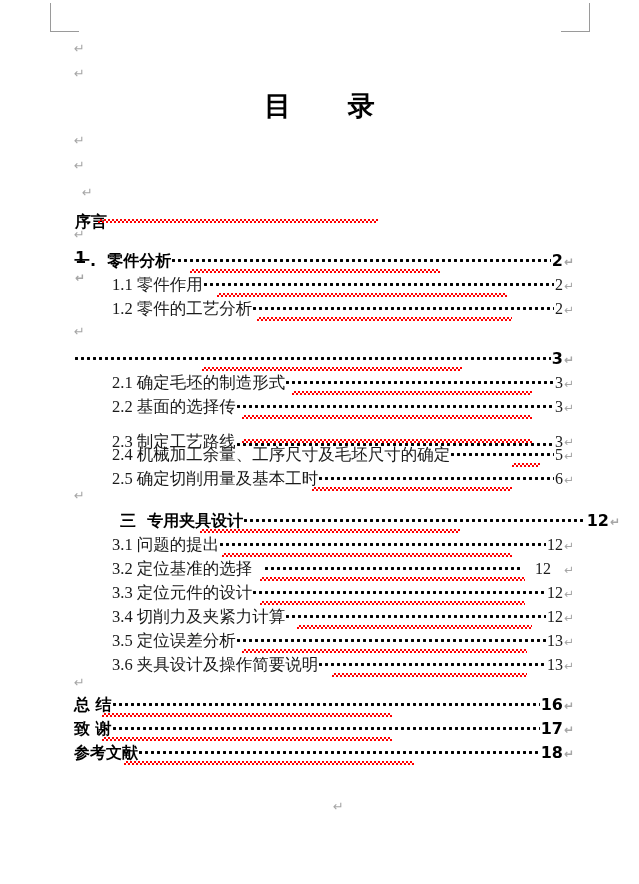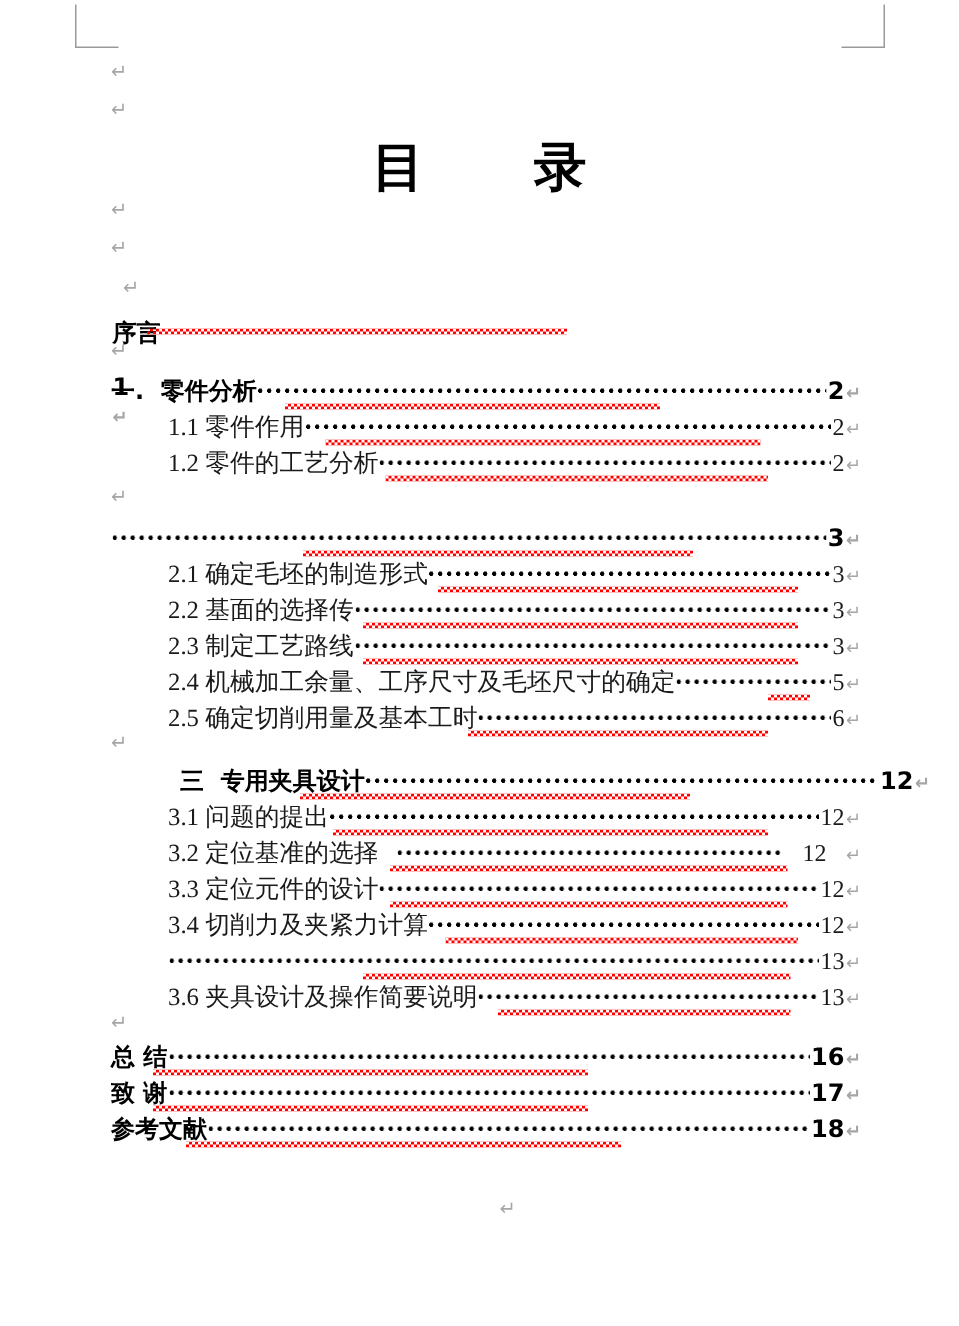--- a/index.html
+++ b/index.html
@@ -43,21 +43,21 @@
     vertical-align: 1px;
   }
 
   
   .doc-title {
     position: absolute;
     left: 0;
     top: 88px;
     width: 639px;
     text-align: center;
-    font-size: 35px;
+    font-size: 27px;
     font-weight: bold;
     letter-spacing: 0px;
     font-family: "DejaVu Sans", "Liberation Sans", sans-serif;
     white-space: pre;
   }
 
   
   .toc {
     position: absolute;
     left: 0;
@@ -187,21 +187,21 @@
       <span class="inline-pilcrow">↵</span>
     </div>
     <div class="squiggle" style="position: absolute; left: 292px; top: 391px; width: 240px; bottom: auto;"></div>
     <div class="entry lvl-sub" style="top: 396px; left: 112px; width: 462px;">
       <span class="label"><span class="chap-num">2.2</span><span>&nbsp;</span><span>基面的选择传</span></span>
       <span class="leader"></span>
       <span class="pageno">3</span>
       <span class="inline-pilcrow">↵</span>
     </div>
     <div class="squiggle" style="position: absolute; left: 242px; top: 415px; width: 290px; bottom: auto;"></div>
-    <div class="entry lvl-sub" style="top: 420px; left: 112px; width: 462px;">
+    <div class="entry lvl-sub" style="top: 432px; left: 112px; width: 462px; align-items: center;">
       <span class="label"><span class="chap-num">2.3</span><span>&nbsp;</span><span>制定工艺路线</span></span>
       <span class="leader"></span>
       <span class="pageno">3</span>
       <span class="inline-pilcrow">↵</span>
     </div>
     <div class="squiggle" style="position: absolute; left: 242px; top: 439px; width: 290px; bottom: auto;"></div>
     <div class="entry lvl-sub" style="top: 444px; left: 112px; width: 462px; justify-content: flex-end;">
       <span class="label"><span class="chap-num">2.4</span><span>&nbsp;</span><span>机械加工余量、工序尺寸及毛坯尺寸的确定</span></span>
       <span class="leader"></span>
       <span class="pageno">5</span>
@@ -244,20 +244,21 @@
     </div>
     <div class="squiggle" style="position: absolute; left: 260px; top: 601px; width: 265px; bottom: auto;"></div>
     <div class="entry lvl-sub" style="top: 606px; left: 112px; width: 462px;">
       <span class="label"><span class="chap-num">3.4</span><span>&nbsp;</span><span>切削力及夹紧力计算</span></span>
       <span class="leader"></span>
       <span class="pageno">12</span>
       <span class="inline-pilcrow">↵</span>
     </div>
     <div class="squiggle" style="position: absolute; left: 297px; top: 625px; width: 235px; bottom: auto;"></div>
     <div class="entry lvl-sub" style="top: 630px; left: 112px; width: 462px;">
+      <span class="label"><span class="chap-num">3.5</span><span>&nbsp;</span><span>定位误差分析</span></span>
       <span class="leader"></span>
       <span class="pageno">13</span>
       <span class="inline-pilcrow">↵</span>
     </div>
     <div class="squiggle" style="position: absolute; left: 242px; top: 649px; width: 285px; bottom: auto;"></div>
     <div class="entry lvl-sub" style="top: 654px; left: 112px; width: 462px;">
       <span class="label"><span class="chap-num">3.6</span><span>&nbsp;</span><span>夹具设计及操作简要说明</span></span>
       <span class="leader"></span>
       <span class="pageno">13</span>
       <span class="inline-pilcrow">↵</span>

